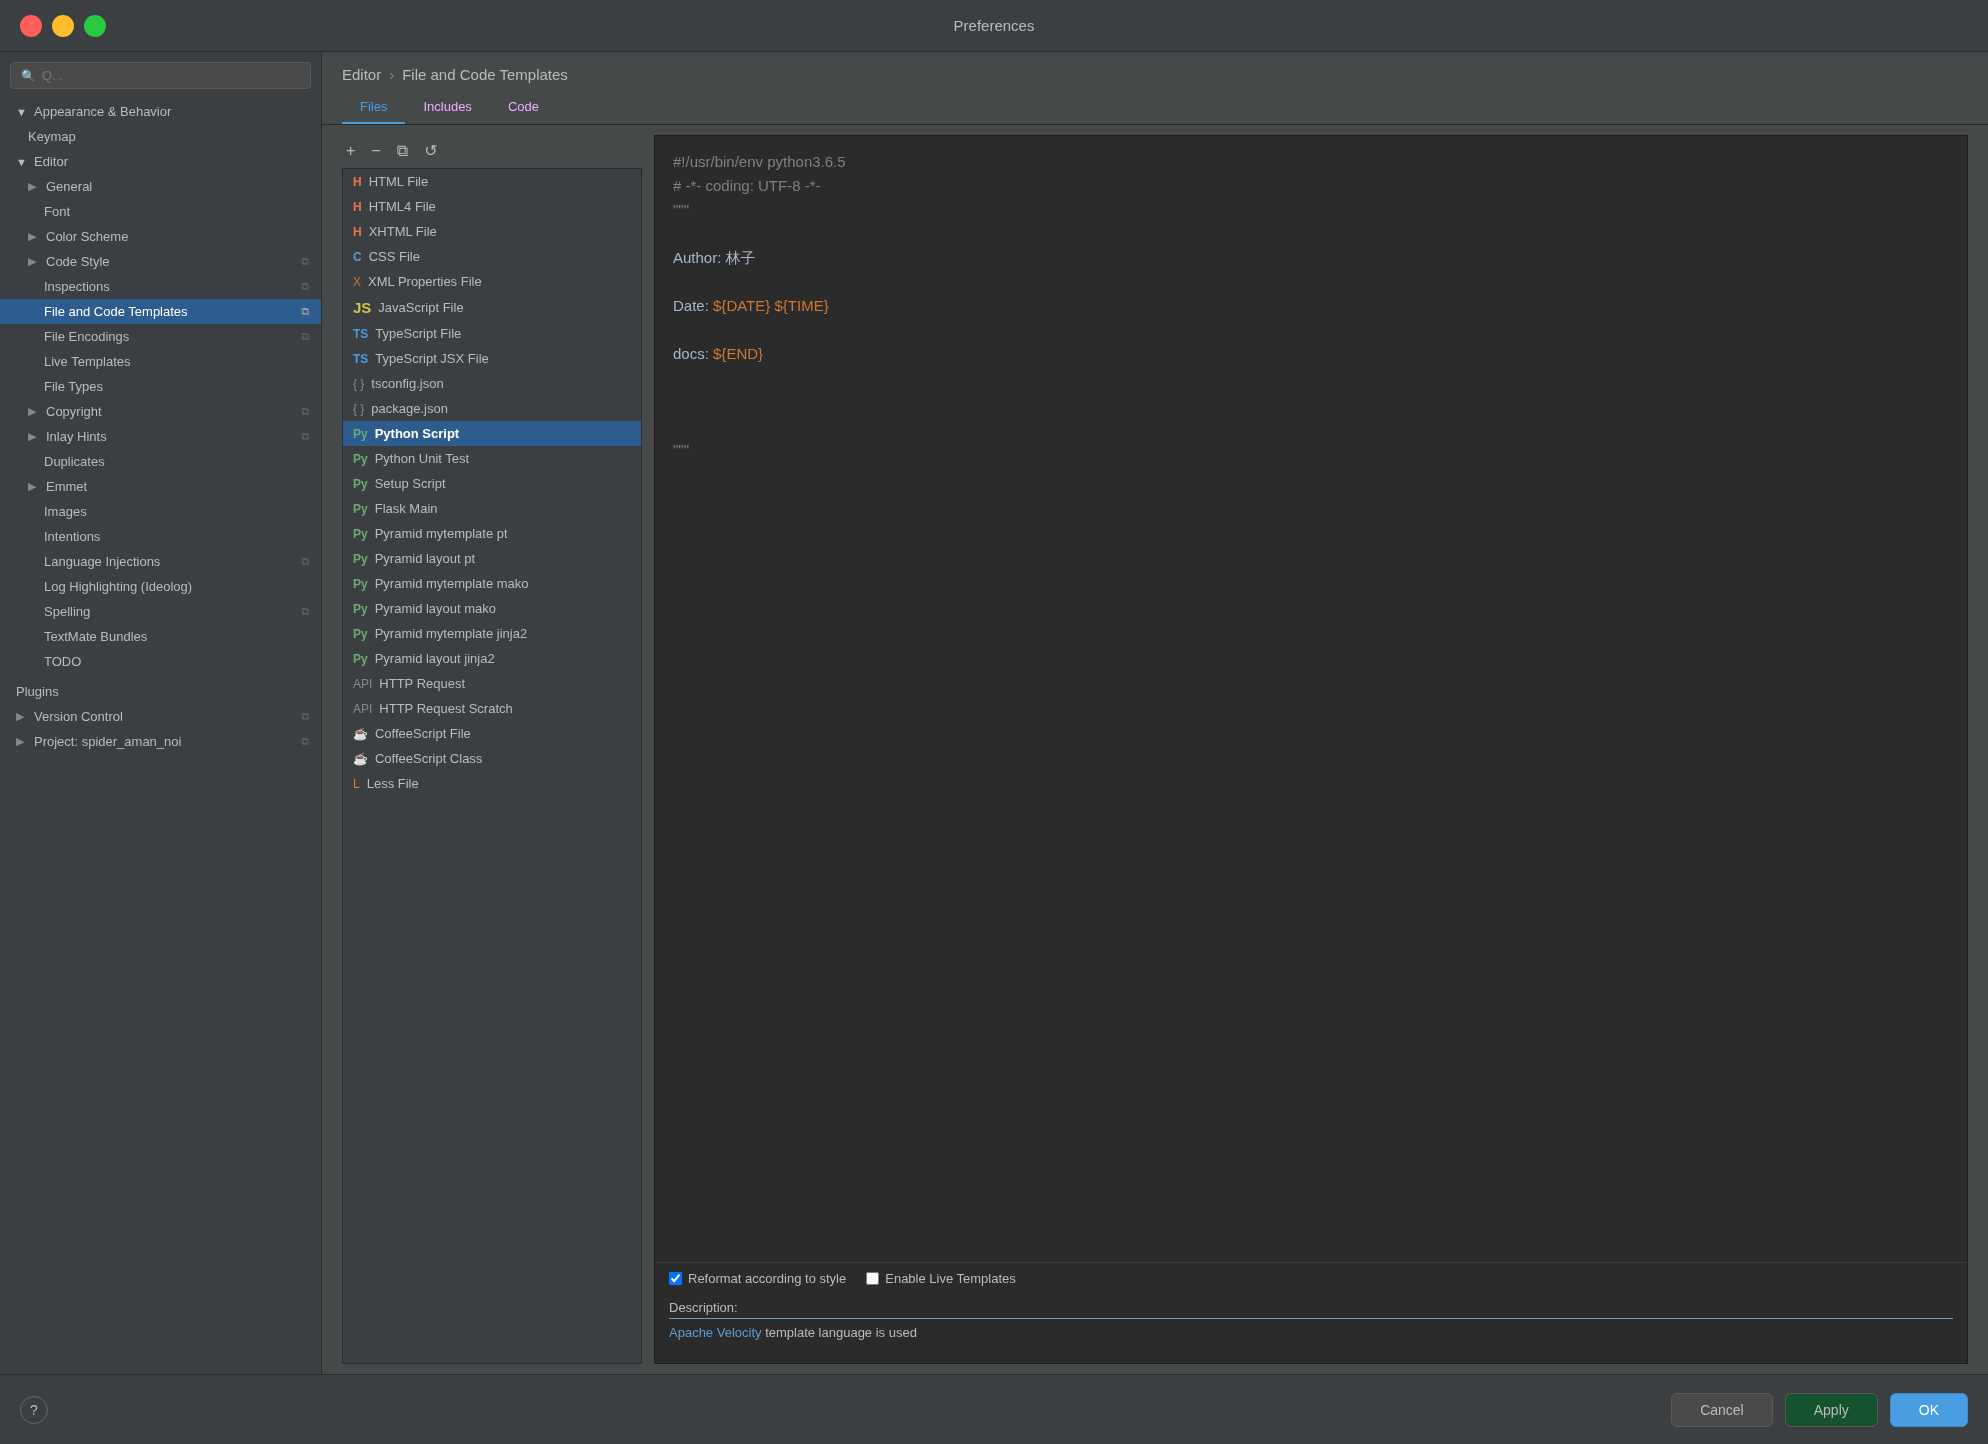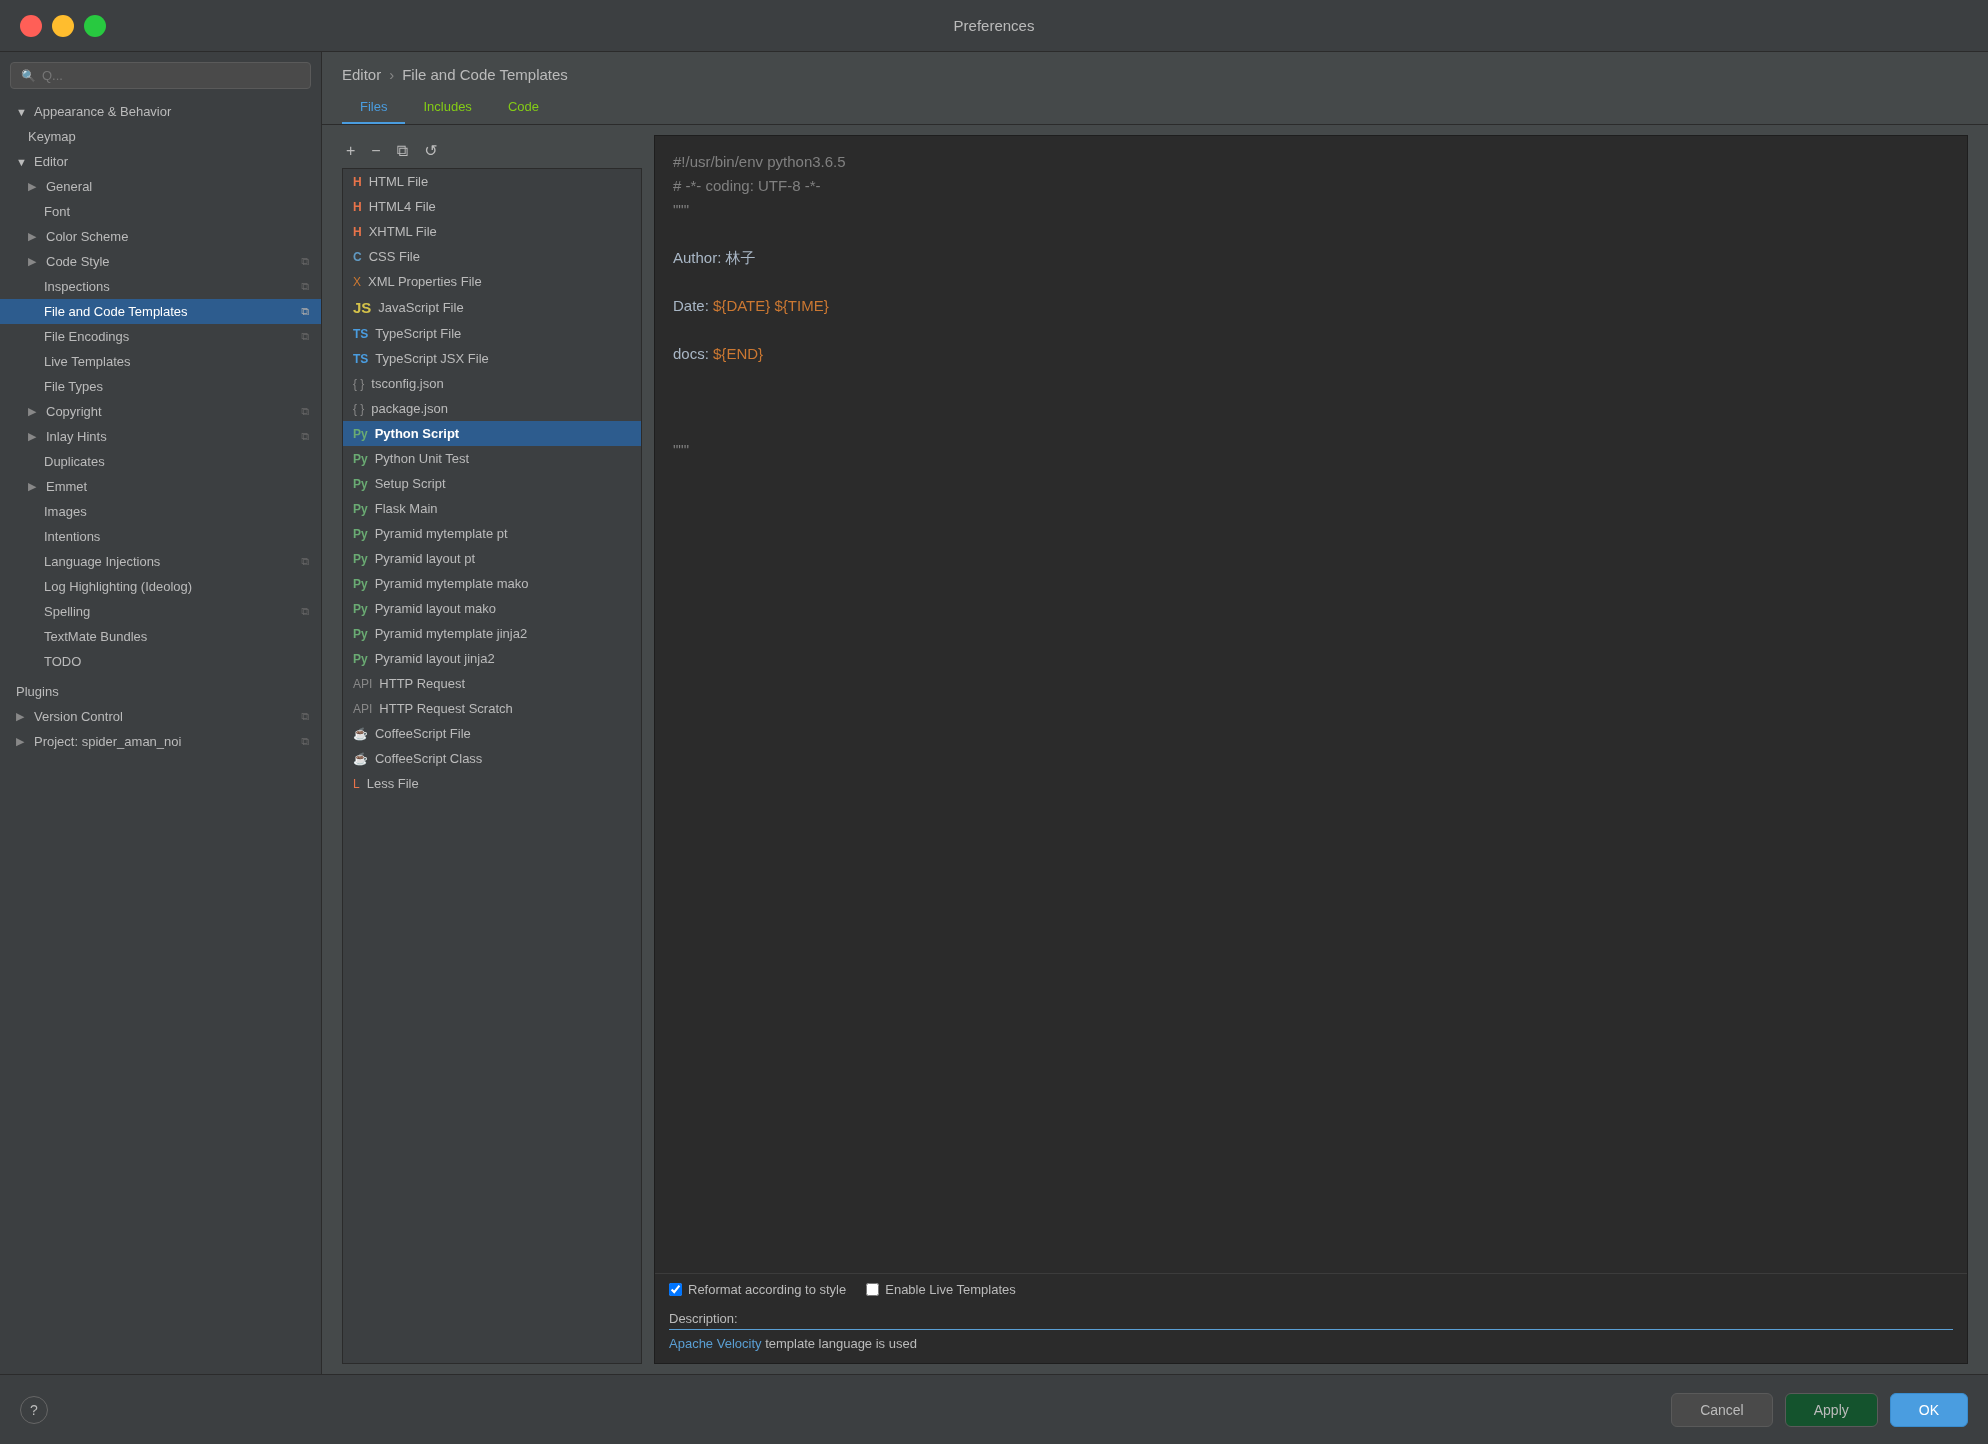--- a/index.html
+++ b/index.html
@@ -167,21 +167,21 @@
     .tabs-row {
       padding: 0 20px;
       display: flex;
       gap: 0;
       border-bottom: 1px solid #2b2b2b;
       flex-shrink: 0;
     }
     .tab {
       padding: 8px 18px;
       cursor: pointer;
-      color: #84cc16;
+      color: #f0abfc;
       font-size: 13px;
       border-bottom: 2px solid transparent;
     }
     .tab.active {
       color: #4a9de0;
       border-bottom: 2px solid #4a9de0;
     }
 
     
     .content-split {
@@ -282,21 +282,21 @@
       display: flex;
       align-items: center;
       gap: 6px;
       color: #bbb;
       font-size: 13px;
       cursor: pointer;
     }
     .checkbox-label input { cursor: pointer; }
 
     .description-area {
-      padding: 6px 14px 12px 14px;
+      padding: 6px 14px 23px 14px;
       flex-shrink: 0;
     }
     .desc-label { color: #bbb; font-size: 13px; margin-bottom: 4px; }
     .desc-underline { border-bottom: 1px solid #5a9fd4; padding-bottom: 3px; }
     .desc-content { color: #5a9fd4; font-size: 13px; margin-top: 6px; }
     .desc-content span.normal { color: #bbb; }
 
     
     .bottom-bar {
       background: #3c3f41;

